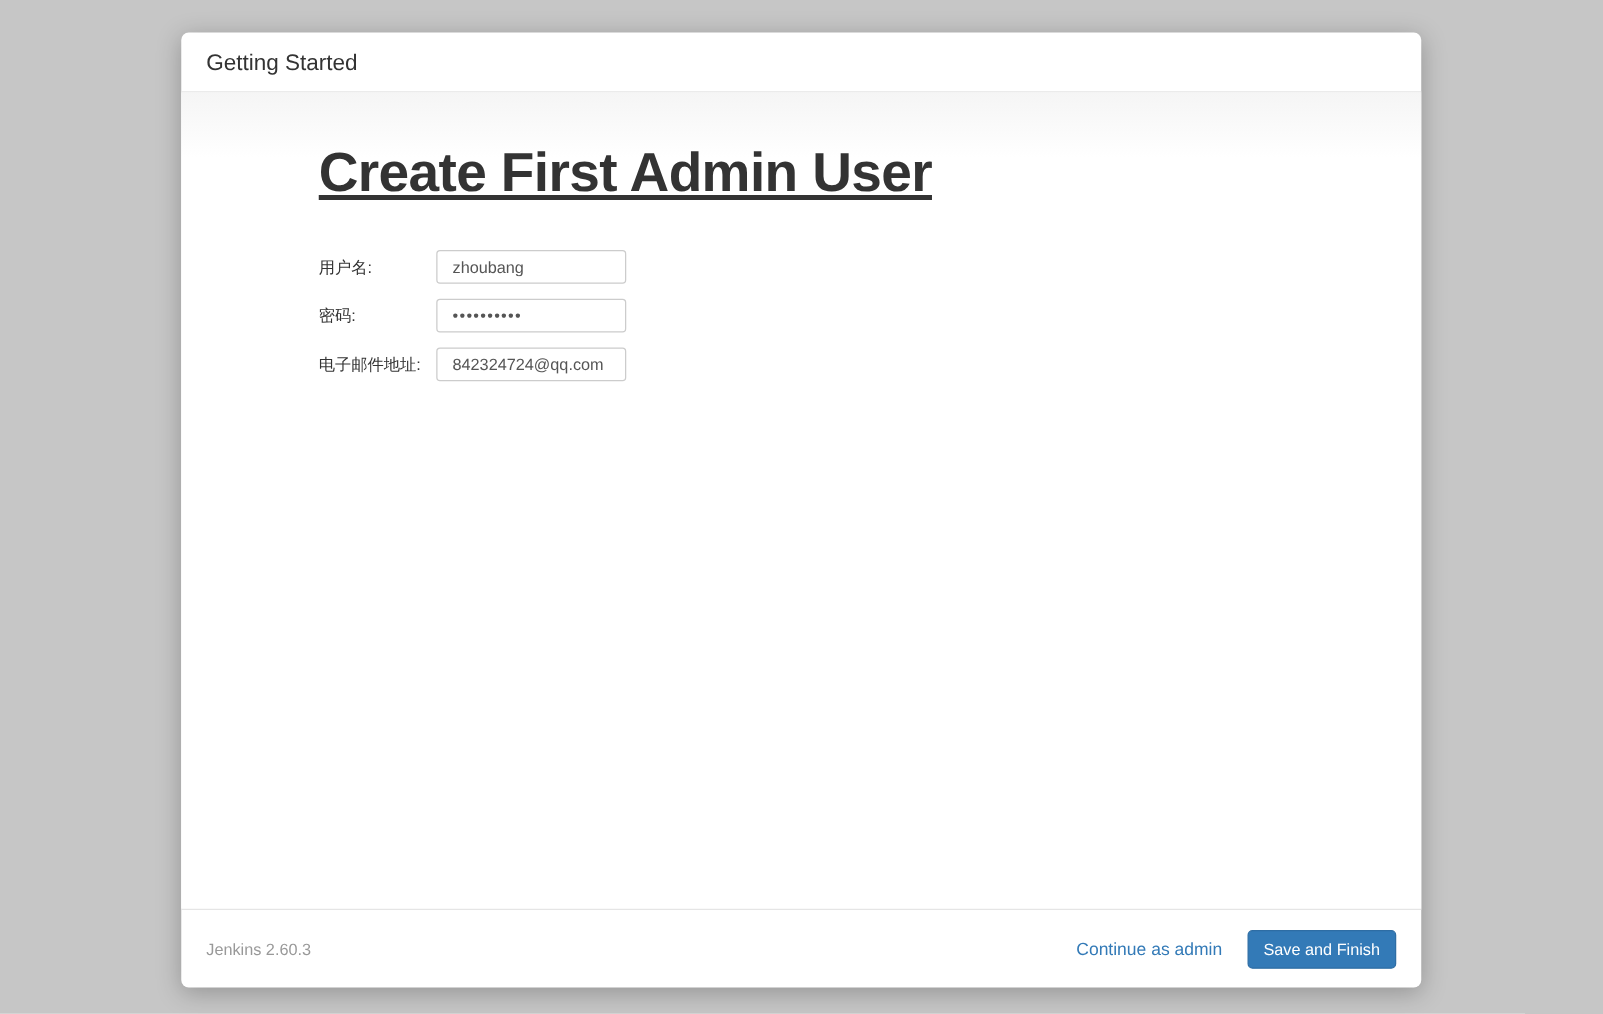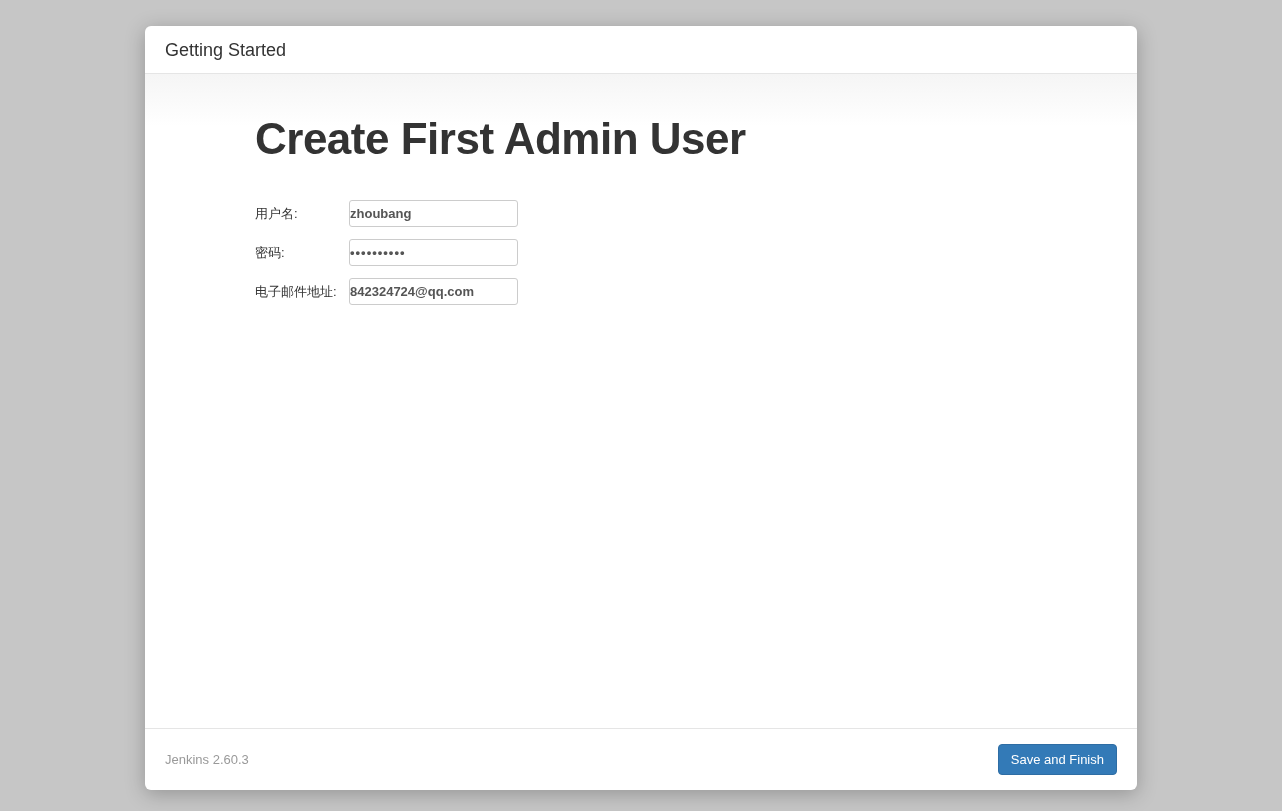--- a/index.html
+++ b/index.html
@@ -38,46 +38,46 @@
       background: linear-gradient(#f5f5f5 0%, #fff 8%);
       padding: 40px 110px 0 110px;
       overflow: auto;
     }
     .page-title {
       font-size: 44px;
       font-weight: 700;
       color: #333;
       margin: 0 0 24px 0;
       letter-spacing: -0.5px;
+      text-decoration: underline;
     }
     .form-table {
       border-collapse: separate;
       border-spacing: 0 12px;
     }
     .form-table td {
       vertical-align: middle;
       padding: 0;
     }
     .label-cell {
       width: 94px;
       font-size: 13px;
       color: #333;
       text-align: left;
       padding-right: 6px;
       white-space: nowrap;
     }
     .input-cell input {
       height: 27px;
-      width: 169px;
-      padding: 3px 0;
+      width: 152px;
+      padding: 3px 12px;
       font-size: 13px;
       border: 1px solid #ccc;
       border-radius: 3px;
       color: #555;
-      font-weight: bold;
     }
     .password-field {
       letter-spacing: 1px;
     }
     .modal-footer {
       border-top: 1px solid #e5e5e5;
       padding: 15px 20px;
       display: flex;
       align-items: center;
       justify-content: flex-end;
@@ -138,16 +138,17 @@
         <td class="input-cell">
           <input type="text" value="842324724@qq.com" style="">
         </td>
       </tr>
     </tbody>
       </table>
   </div>
 
   <div class="modal-footer">
     <span class="footer-left">Jenkins 2.60.3</span>
+    <button class="btn-link">Continue as admin</button>
     <button class="btn-primary">Save and Finish</button>
   </div>
 
 </div>
 
 </body></html>

